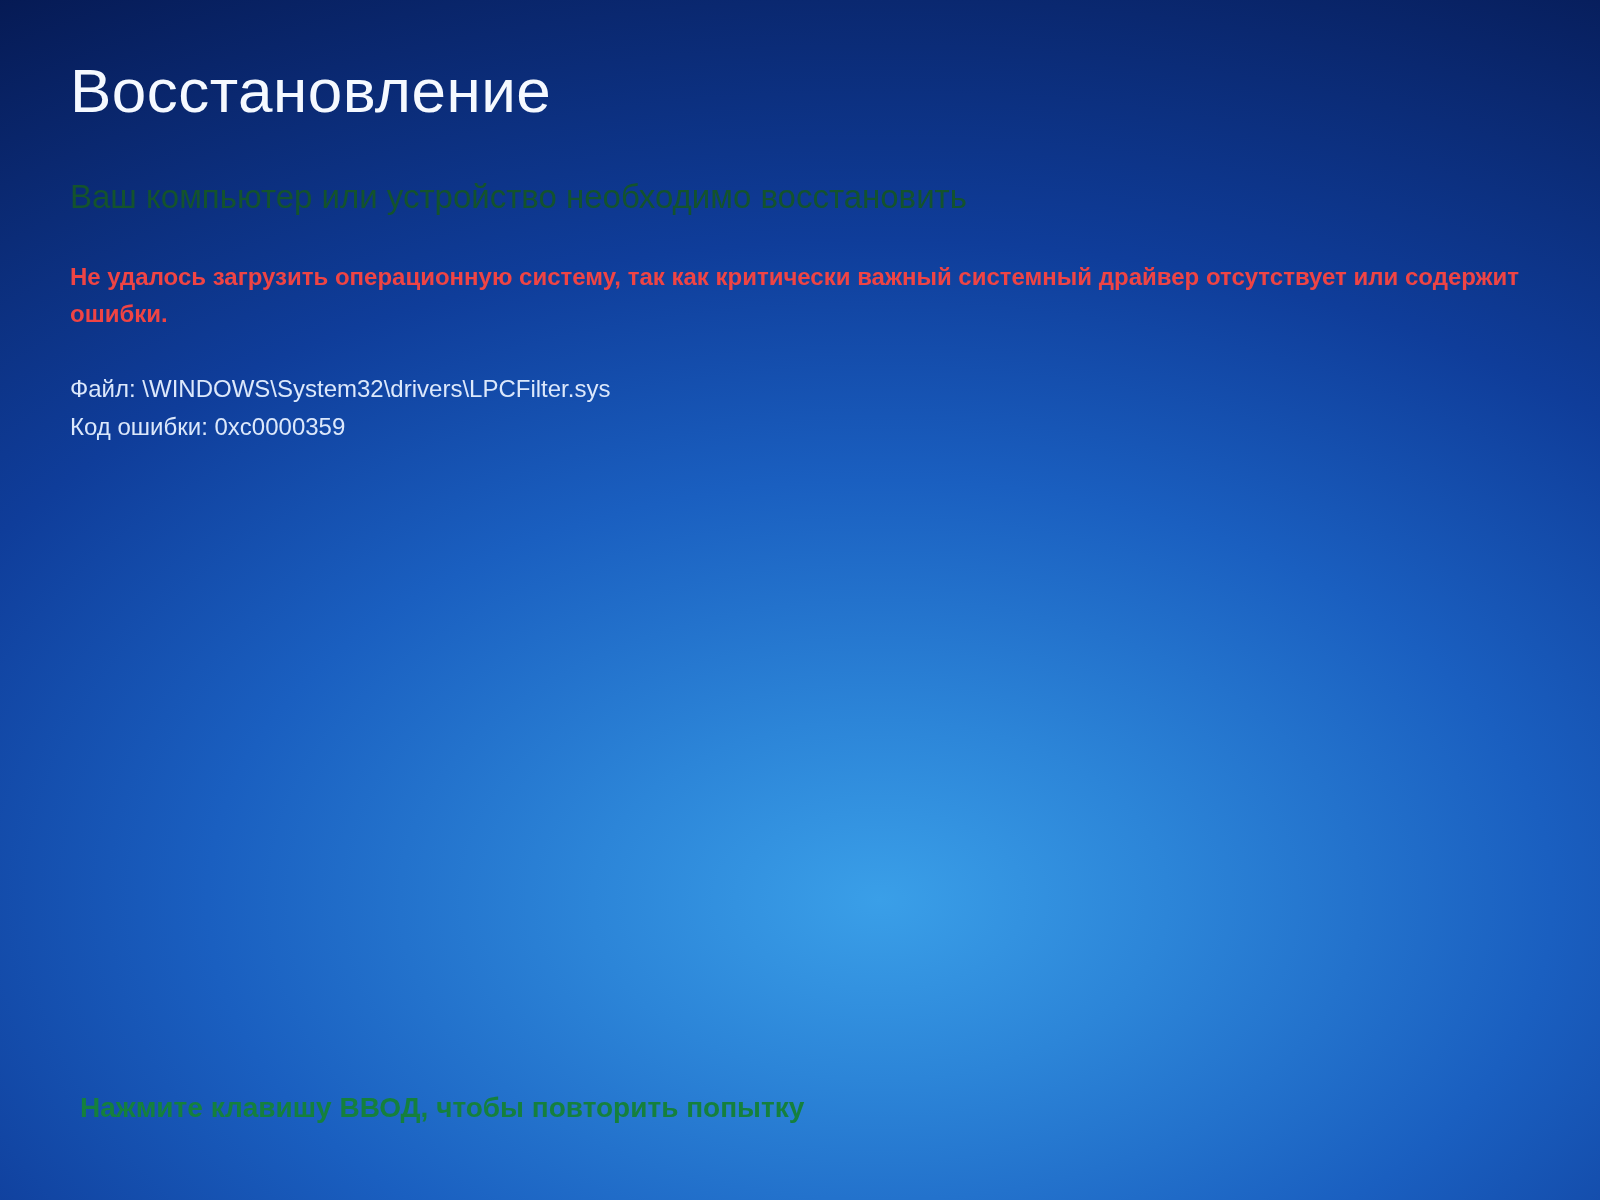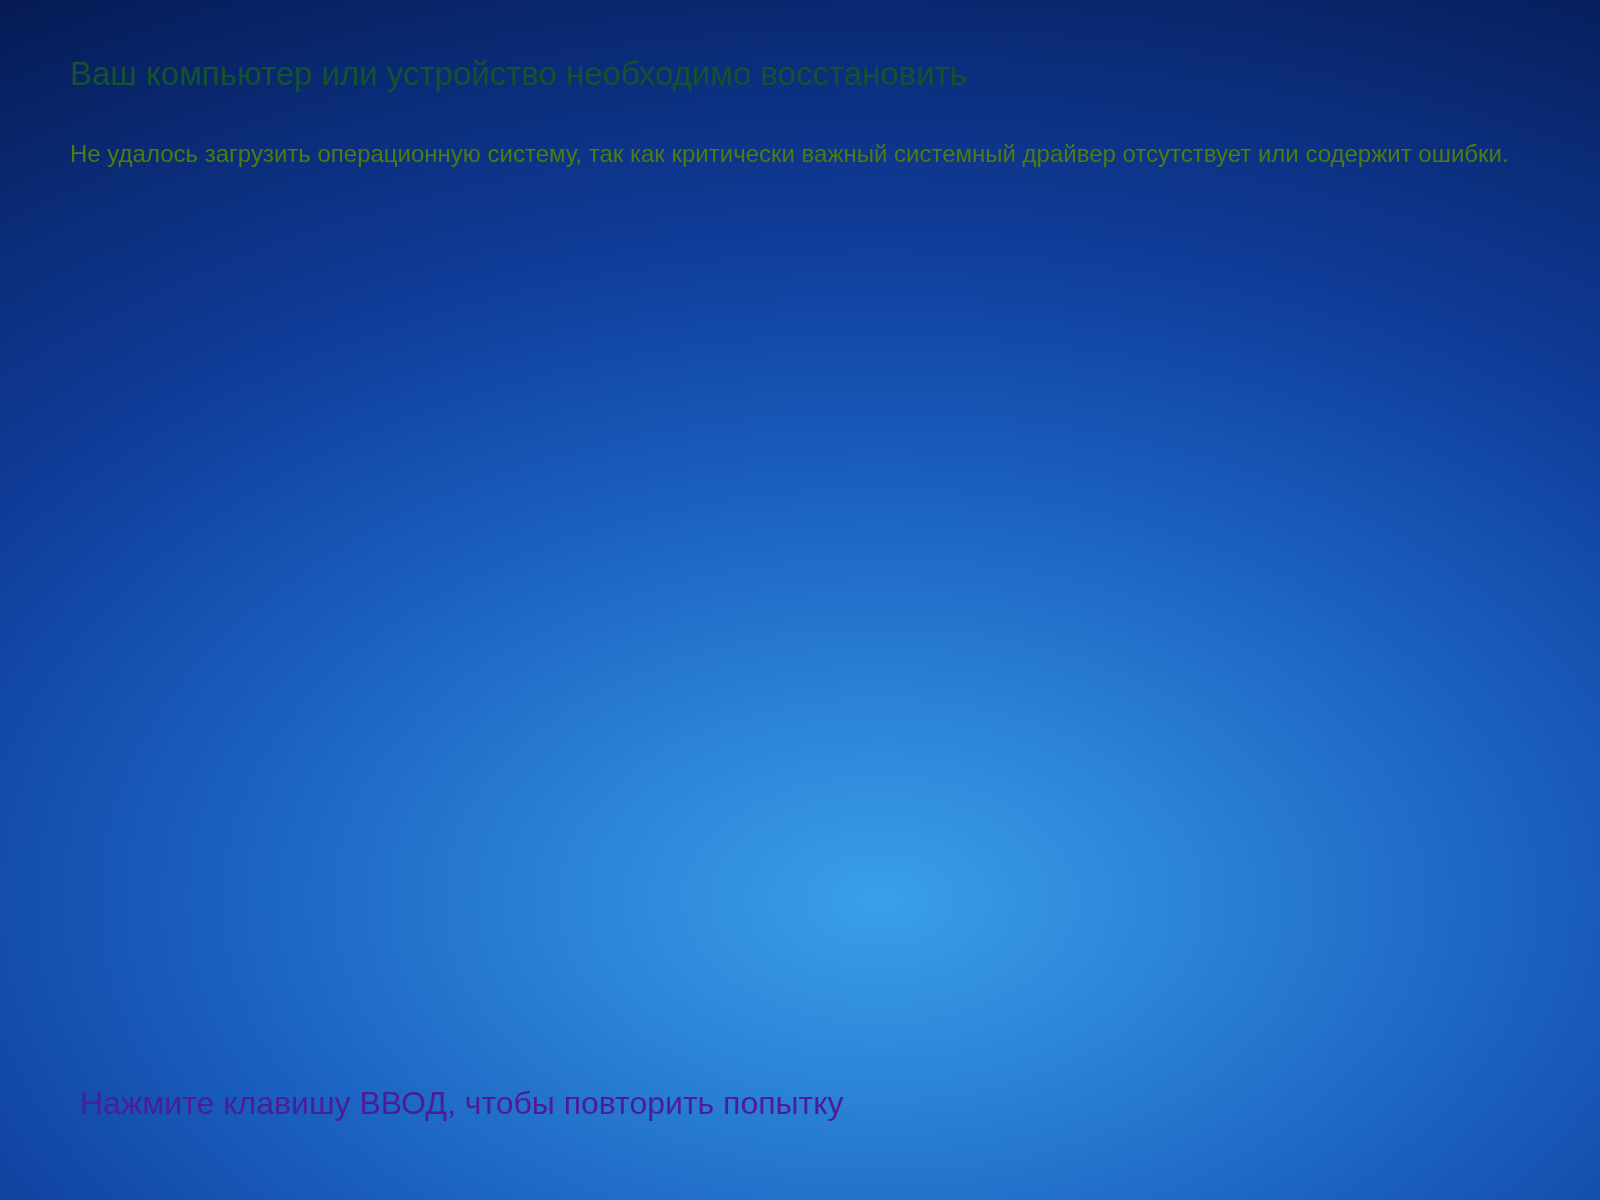--- a/index.html
+++ b/index.html
@@ -35,57 +35,68 @@
       color: #f5f9ff;
     }
     .subtitle {
       font-size: 33px;
       font-weight: 300;
       margin-bottom: 42px;
       color: #14532d;
     }
     .body-text {
       font-size: 24px;
-      font-weight: 400;
+      font-weight: 700;
       line-height: 1.55;
-      color: #4d7c0f;
+      color: #ef4444;
       max-width: 1460px;
     }
     .block {
       margin-bottom: 38px;
     }
     .detail-line {
       font-size: 24px;
       font-weight: 300;
       line-height: 1.55;
       color: #dce8fb;
     }
     .footer {
       position: absolute;
       left: 80px;
       bottom: 65px;
       right: 60px;
     }
     .hint {
-      font-size: 32px;
-      font-weight: 400;
+      font-size: 28px;
+      font-weight: 700;
       line-height: 1.55;
-      color: #4c1d95;
+      color: #15803d;
       margin-bottom: 6px;
     }
   </style>
 </head>
 <body>
 
 <div>
 
+  <h1 class="title">Восстановление</h1>
 
   <h2 class="subtitle">Ваш компьютер или устройство необходимо восстановить</h2>
 
   <div class="body-text block">Не удалось загрузить операционную систему, так как критически важный системный драйвер отсутствует или содержит ошибки.</div>
 
+  <div class="block">
+    <div class="detail-line">
+      <span>Файл:</span>
+      <span>\WINDOWS\System32\drivers\LPCFilter.sys</span>
+    </div>
+    <div class="detail-line">
+      <span>Код ошибки:</span>
+      <span>0xc0000359</span>
+    </div>
+  </div>
 
 
 </div>
 
 <div class="footer">
   <div class="hint">Нажмите клавишу ВВОД, чтобы повторить попытку</div>
 </div>
 
 </body></html>

